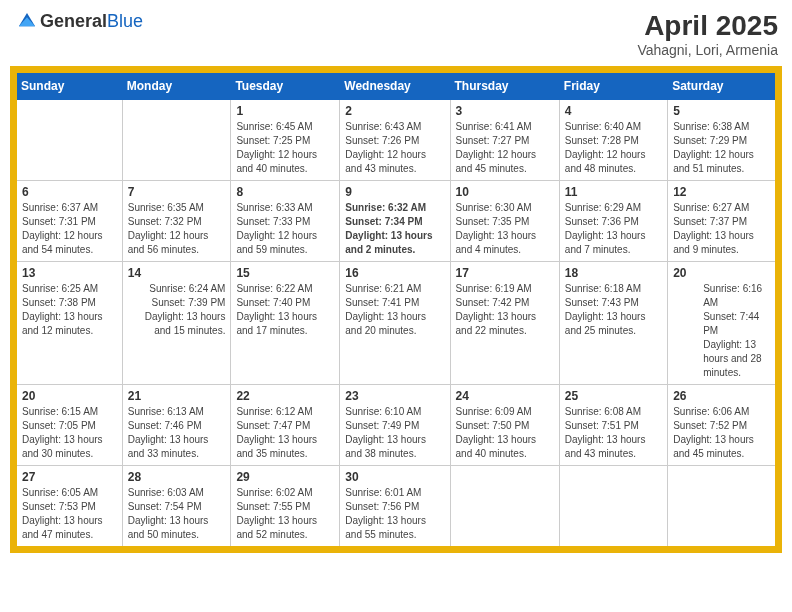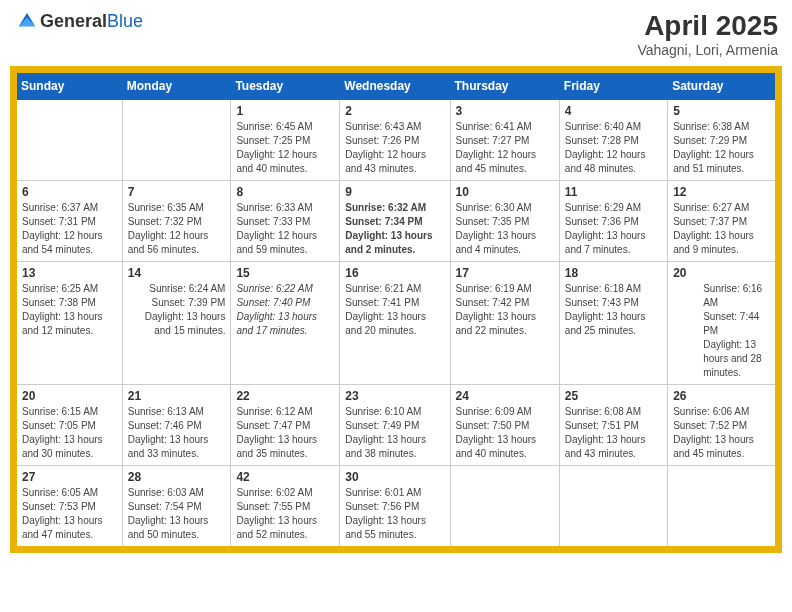--- a/index.html
+++ b/index.html
@@ -206,21 +206,21 @@
 Daylight: 13 hours and 12 minutes.</div>
         </td>
         <td>
           <span class="day-number">14</span>
           <div class="day-info" style="white-space: pre-line; text-align: right;">Sunrise: 6:24 AM
 Sunset: 7:39 PM
 Daylight: 13 hours and 15 minutes.</div>
         </td>
         <td>
           <span class="day-number">15</span>
-          <div class="day-info" style="white-space: pre-line; font-style: italic;">Sunrise: 6:22 AM
+          <div class="day-info" style="white-space: pre-line;">Sunrise: 6:22 AM
 Sunset: 7:40 PM
 Daylight: 13 hours and 17 minutes.</div>
         </td>
         <td>
           <span class="day-number">16</span>
           <div class="day-info" style="white-space: pre-line;">Sunrise: 6:21 AM
 Sunset: 7:41 PM
 Daylight: 13 hours and 20 minutes.</div>
         </td>
         <td>
@@ -293,21 +293,21 @@
 Sunset: 7:53 PM
 Daylight: 13 hours and 47 minutes.</div>
         </td>
         <td>
           <span class="day-number">28</span>
           <div class="day-info" style="white-space: pre-line;">Sunrise: 6:03 AM
 Sunset: 7:54 PM
 Daylight: 13 hours and 50 minutes.</div>
         </td>
         <td>
-          <span class="day-number">42</span>
+          <span class="day-number">29</span>
           <div class="day-info" style="white-space: pre-line;">Sunrise: 6:02 AM
 Sunset: 7:55 PM
 Daylight: 13 hours and 52 minutes.</div>
         </td>
         <td>
           <span class="day-number">30</span>
           <div class="day-info" style="white-space: pre-line;">Sunrise: 6:01 AM
 Sunset: 7:56 PM
 Daylight: 13 hours and 55 minutes.</div>
         </td>

